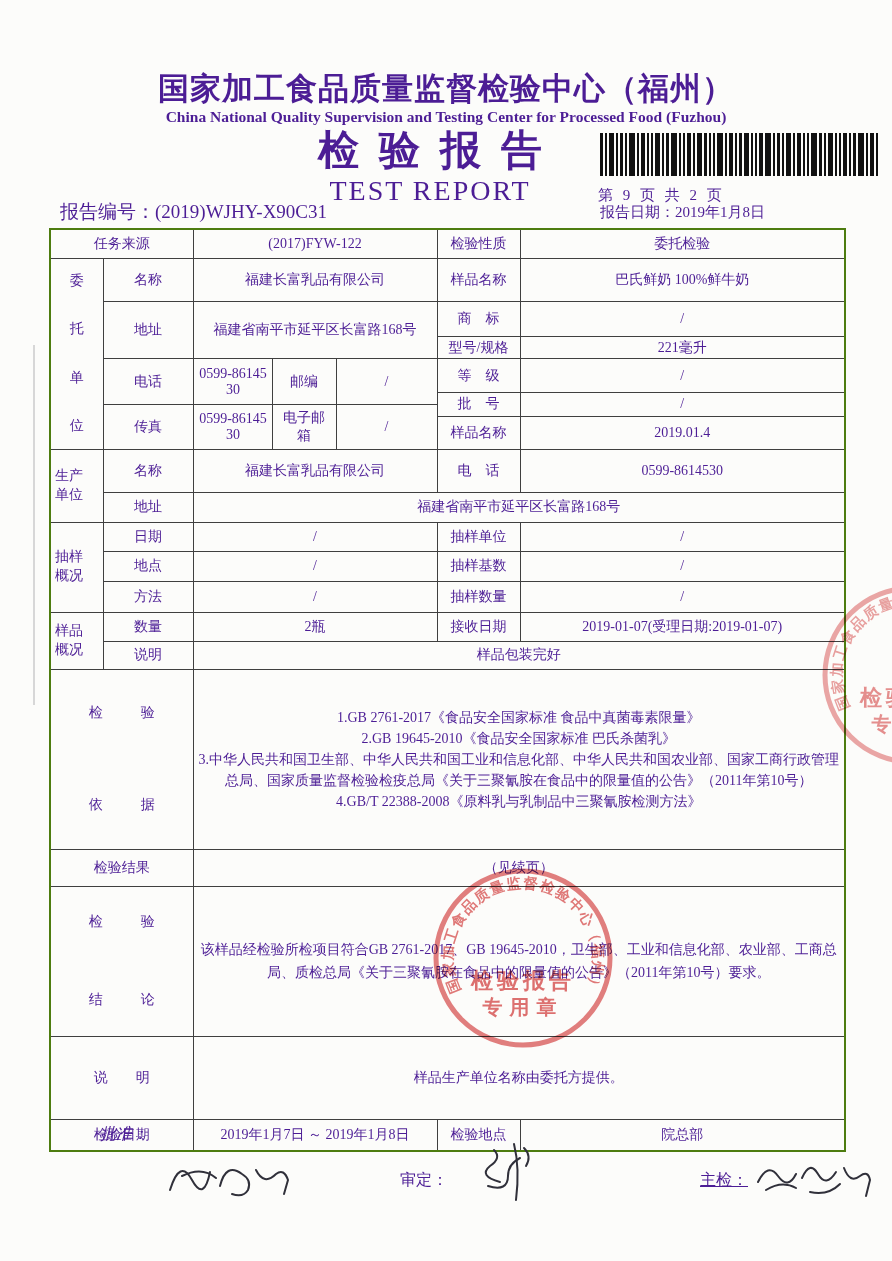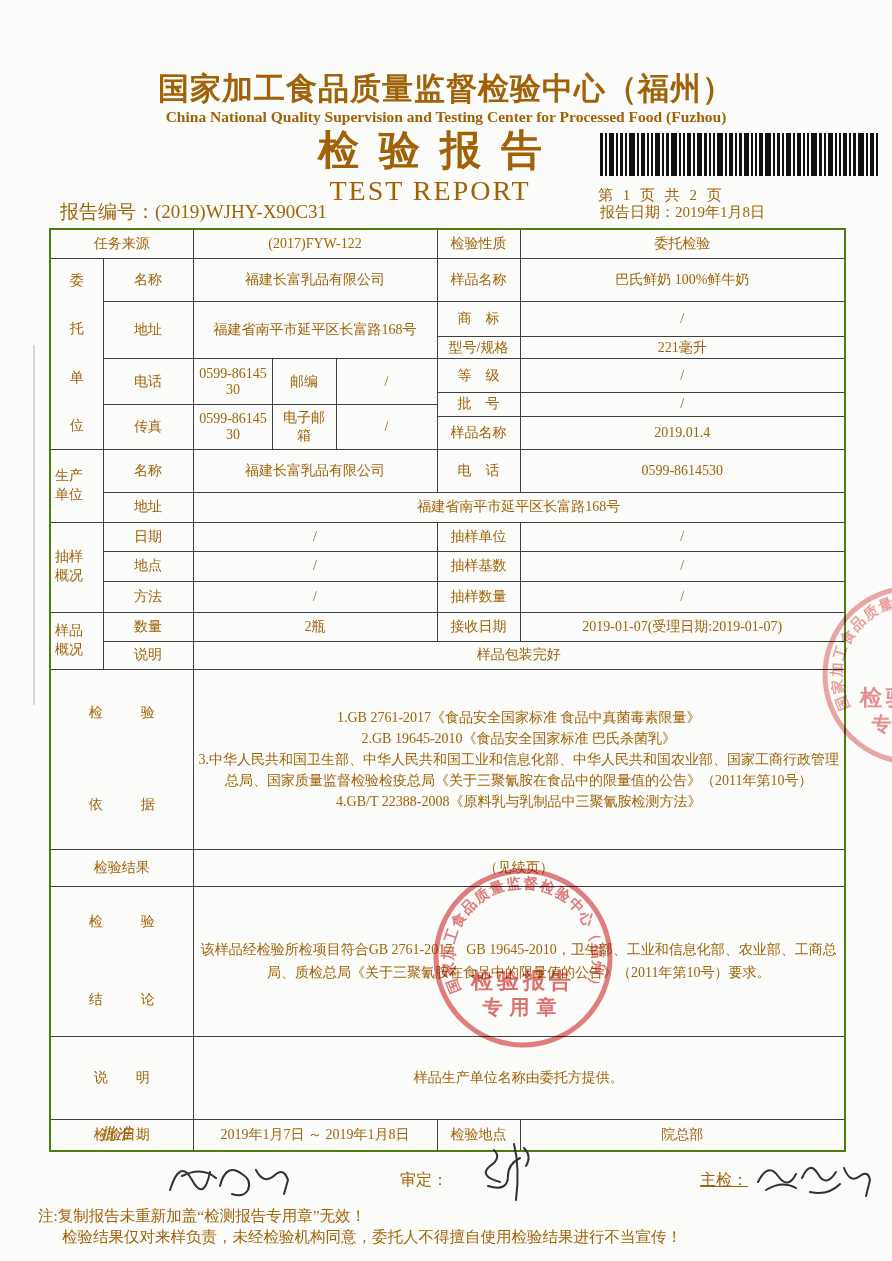--- a/index.html
+++ b/index.html
@@ -1,17 +1,17 @@
 <!DOCTYPE html>
 <html><head>
 <meta charset="utf-8">
 <style>
   html,body{margin:0;padding:0;background:#e8e8e8;}
   .page{position:relative;width:892px;height:1261px;background:#fcfcfa;overflow:hidden;
-        font-family:"Liberation Serif","DejaVu Serif",serif;color:#a16207;}
+        font-family:"Liberation Serif","DejaVu Serif",serif;color:#4c1d95;}
   
   .hdr-cn{position:absolute;left:0;top:68px;width:892px;text-align:center;
           font-size:31px;font-weight:bold;letter-spacing:1px;}
   .hdr-en{position:absolute;left:0;top:108px;width:892px;text-align:center;
           font-size:15.5px;font-weight:bold;}
   .rpt-block{position:absolute;left:170px;top:128px;width:520px;text-align:center;}
   .rpt-cn{font-size:41px;font-weight:bold;letter-spacing:20px;text-indent:20px;line-height:1.1;}
   .rpt-en{font-size:28px;font-weight:normal;letter-spacing:2px;margin-top:2px;}
   .barcode{position:absolute;left:600px;top:133px;width:278px;height:43px;}
   .pageinfo{position:absolute;left:598px;top:186px;font-size:15px;letter-spacing:3px;}
@@ -108,21 +108,21 @@
         <rect x="243" width="4" height="42"></rect>
       <rect x="249" width="2" height="42"></rect>
         <rect x="253" width="3" height="42"></rect>
         <rect x="258" width="6" height="42"></rect>
       <rect x="266" width="2" height="42"></rect>
         <rect x="270" width="4" height="42"></rect>
         <rect x="276" width="2" height="42"></rect>
     </g>
   </svg>
 
-  <div class="pageinfo">第 1 页  共 2 页</div>
+  <div class="pageinfo">第 9 页  共 2 页</div>
   <div class="repno"><span>报告编号：</span><span>(2019)WJHY-X90C31</span></div>
   <div class="repdate"><span>报告日期：</span><span>2019年1月8日</span></div>
 
   <table class="rpt">
     <colgroup>
       <col style="width:53px">
         <col style="width:90px">
         <col style="width:79px">
       <col style="width:64px">
         <col style="width:101px">
@@ -334,18 +334,14 @@
   <svg class="signote" style="left:752px;top:1150px;" width="130" height="58" viewBox="0 0 130 58">
     <g fill="none" stroke="#30303a" stroke-width="2" stroke-linecap="round">
       <path d="M6,32 Q16,12 26,26 T44,24"></path>
       <path d="M14,40 Q30,30 44,38"></path>
       <path d="M50,28 Q58,10 66,24 Q74,38 84,22"></path>
       <path d="M58,42 Q76,46 88,34"></path>
       <path d="M92,18 Q98,34 108,26 Q116,20 118,30 L114,46"></path>
     </g>
   </svg>
 
-  <div class="notes">
-    <div class="n1">注:复制报告未重新加盖“检测报告专用章”无效！</div>
-    <div class="n2">检验结果仅对来样负责，未经检验机构同意，委托人不得擅自使用检验结果进行不当宣传！</div>
-  </div>
 
 </div>
 
 </body></html>

